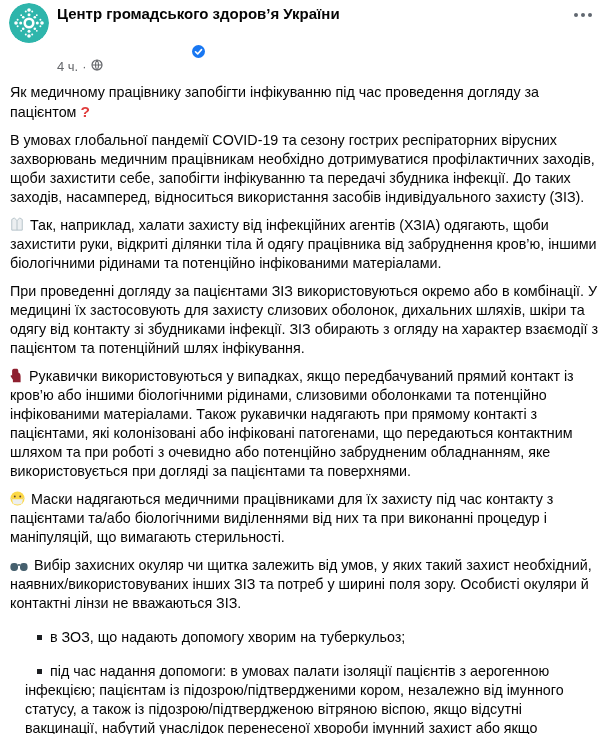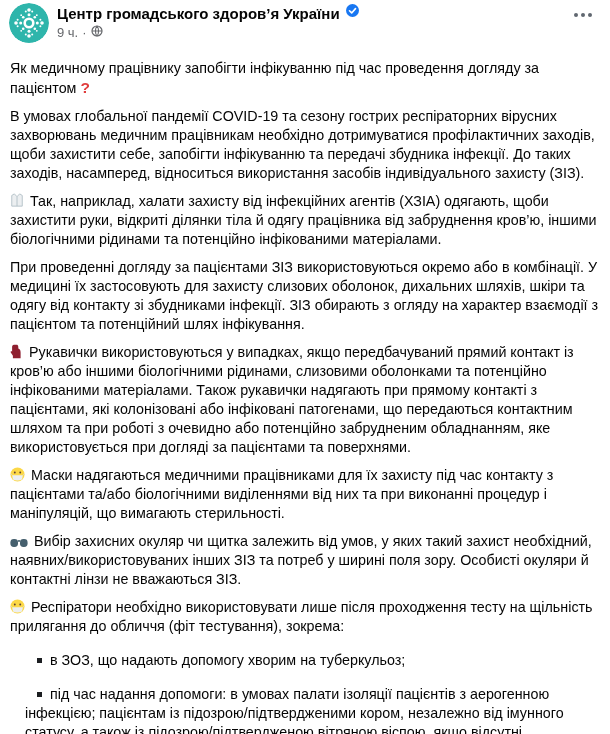--- a/index.html
+++ b/index.html
@@ -6,30 +6,30 @@
     --avatar-teal:#2eb5ab; --verified-blue:#1877f2; --meta-gray:#65676b;
     --text-black:#050505; --question-red:#e03c3c; --glove-maroon:#8e1f2f;
     --mask-yellow:#fcd847; --goggles-slate:#46606e; --coat-light:#eceff1;
   }
   html,body{margin:0;padding:0;background:#fff;}
   body{width:610px;min-height:734px;font-family:"Liberation Sans",sans-serif;color:var(--text-black);}
   .post-card{width:610px;background:#fff;box-sizing:border-box;}
   .post-header{display:flex;align-items:flex-start;padding:3px 10px 4px 9px;}
   .avatar{width:40px;height:40px;border-radius:50%;overflow:hidden;flex:0 0 40px;cursor:pointer;}
   .header-text{margin-left:8px;padding-top:1px;min-width:0;}
-  .name-row{display:flex;align-items:flex-start;gap:6px;}
+  .name-row{display:flex;align-items:center;gap:21px;flex-direction:column;}
   .page-name{font-weight:700;font-size:15px;line-height:20px;color:var(--text-black);cursor:pointer;}
   .verified{display:inline-flex;align-items:center;}
   .meta-row{display:flex;align-items:center;gap:4px;font-size:13px;line-height:16px;color:var(--meta-gray);margin-top:1px;}
   .meta-row .ts{cursor:pointer;}
   .menu-btn{margin-left:auto;padding:10px 8px 8px 8px;cursor:pointer;border-radius:50%;}
   .dots{display:flex;gap:3px;}
   .dots i{width:4px;height:4px;border-radius:50%;background:#606770;display:block;}
   .post-body{padding:4px 10px 12px 10px;font-size:14.3px;line-height:19px;}
-  .block{margin:8px 0 9px 0;}
+  .block{margin:0 0 9px 0;}
   .block.bullet{margin:15px;}
   .block:last-child{margin-bottom:0;}
   .sq{display:inline-block;width:5px;height:5px;background:#1c1e21;margin:0 8px 2px 12px;vertical-align:middle;}
   .pemoji{display:inline-block;margin-right:2px;}
   .pemoji svg{vertical-align:-2px;}
   .qmark{color:var(--question-red);font-weight:700;font-size:15.5px;}
 </style>
 </head>
 <body>
 
@@ -73,21 +73,21 @@
       <div class="name-row">
         <span class="page-name">Центр громадського здоров’я України</span>
         <span class="verified">
           <svg width="13" height="13" viewBox="0 0 16 16">
             <circle cx="8" cy="8" r="8" fill="var(--verified-blue)"></circle>
             <path d="M4.3 8.3 L7 11 L11.7 5.7" stroke="#fff" stroke-width="2" fill="none" stroke-linecap="round" stroke-linejoin="round"></path>
           </svg>
         </span>
       </div>
       <div class="meta-row">
-        <span class="ts">9 ч.</span>
+        <span class="ts">4 ч.</span>
         <span class="sep">·</span>
         <span class="globe">
           <svg width="12" height="12" viewBox="0 0 12 12">
             <circle cx="6" cy="6" r="5" fill="none" stroke="var(--meta-gray)" stroke-width="1.2"></circle>
             <path d="M1 6 L11 6 M6 1 C3.9 3.4 3.9 8.6 6 11 C8.1 8.6 8.1 3.4 6 1" fill="none" stroke="var(--meta-gray)" stroke-width="1.1"></path>
           </svg>
         </span>
       </div>
     </div>
     <div class="menu-btn">
@@ -114,23 +114,16 @@
             <circle cx="5.1" cy="5.8" r="1" fill="#5d4037"></circle>
             <circle cx="10.9" cy="5.8" r="1" fill="#5d4037"></circle>
             <path d="M2.2 8.8 L13.8 8.8 L12.8 13.2 Q8 15.6 3.2 13.2 Z" fill="#eceff1"></path>
             <path d="M2.2 8.8 L0.8 7.4 M13.8 8.8 L15.2 7.4" stroke="#cfd8dc" stroke-width="0.9"></path>
           </svg></span> <span>Маски надягаються медичними працівниками для їх захисту під час контакту з пацієнтами та/або біологічними виділеннями від них та при виконанні процедур і маніпуляцій, що вимагають стерильності.</span></div>
       <div class="block paragraph"><span class="pemoji"><svg width="18" height="10" viewBox="0 0 18 10">
             <rect x="0.4" y="1" width="7.6" height="8" rx="3.4" fill="var(--goggles-slate)"></rect>
             <rect x="10" y="1" width="7.6" height="8" rx="3.4" fill="var(--goggles-slate)"></rect>
             <path d="M8 3.4 Q9 2.2 10 3.4" stroke="var(--goggles-slate)" stroke-width="1.6" fill="none"></path>
           </svg></span> <span>Вибір захисних окуляр чи щитка залежить від умов, у яких такий захист необхідний, наявних/використовуваних інших ЗІЗ та потреб у ширині поля зору. Особисті окуляри й контактні лінзи не вважаються ЗІЗ.</span></div>
-      <div class="block paragraph"><span class="pemoji"><svg width="15" height="15" viewBox="0 0 16 16">
-            <circle cx="8" cy="8" r="7.5" fill="var(--mask-yellow)"></circle>
-            <circle cx="5.1" cy="5.8" r="1" fill="#5d4037"></circle>
-            <circle cx="10.9" cy="5.8" r="1" fill="#5d4037"></circle>
-            <path d="M2.2 8.8 L13.8 8.8 L12.8 13.2 Q8 15.6 3.2 13.2 Z" fill="#eceff1"></path>
-            <path d="M2.2 8.8 L0.8 7.4 M13.8 8.8 L15.2 7.4" stroke="#cfd8dc" stroke-width="0.9"></path>
-          </svg></span> <span>Респіратори необхідно використовувати лише після проходження тесту на щільність прилягання до обличчя (фіт тестування), зокрема:</span></div>
       <div class="block bullet"><span class="sq"></span><span>в ЗОЗ, що надають допомогу хворим на туберкульоз;</span></div>
       <div class="block bullet"><span class="sq"></span><span>під час надання допомоги: в умовах палати ізоляції пацієнтів з аерогенною інфекцією; пацієнтам із підозрою/підтвердженими кором, незалежно від імунного статусу, а також із підозрою/підтвердженою вітряною віспою, якщо відсутні вакцинації, набутий унаслідок перенесеної хвороби імунний захист або якщо вакцинальний статус медичного працівника невідомий; пацієнтам на інфекційне захворювання з переважно або зрідка повітряним шляхом інфікування, за умови довготривалого контакту та відсутності ефективної деконтамінації повітря;</span></div>
     </div>
 </div>
 
 </body></html>

